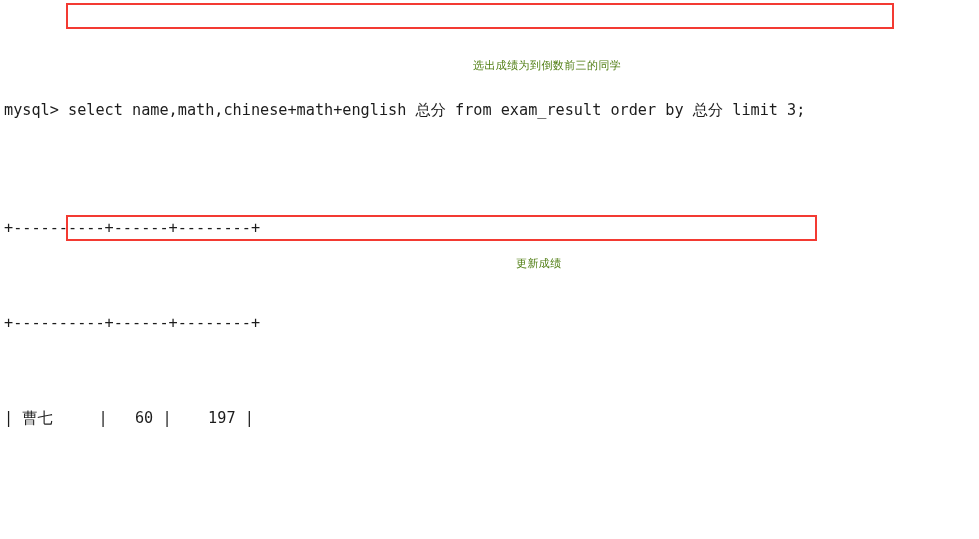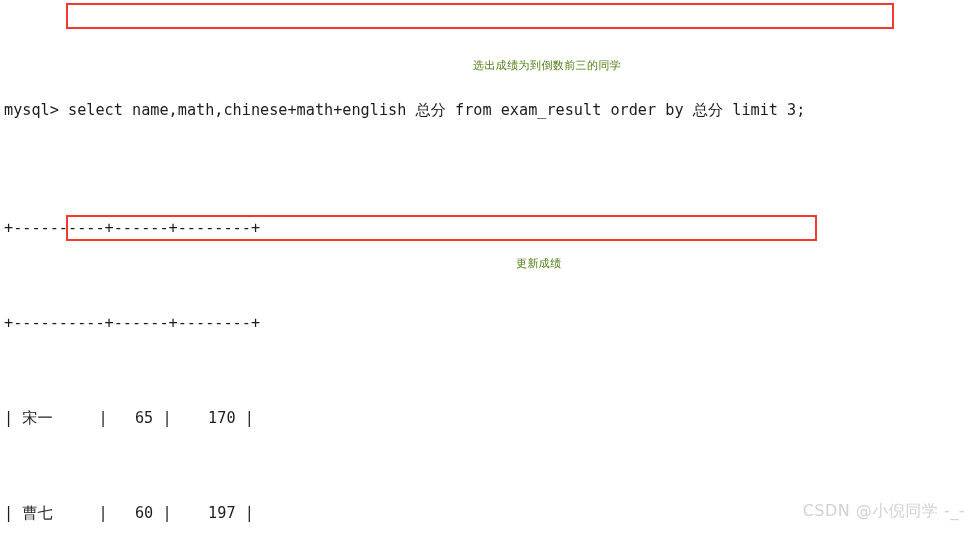--- a/index.html
+++ b/index.html
@@ -74,21 +74,20 @@
 <body>
 
 <div id="screen">
 
   <div class="term">
 
     <div class="line"><span>mysql&gt; </span><span>select name,math,chinese+math+english 总分 from exam_result order by 总分 limit 3;</span></div>
 
     <div class="line">+----------+------+--------+</div>
     <div class="line">+----------+------+--------+</div>
-    <div class="line">| 宋一     |   65 |    170 |</div>
     <div class="line">| 曹七     |   60 |    197 |</div>
     
     
 
     
 
     
 
     
     
@@ -111,15 +110,14 @@
     
 
   </div>
 
   <div class="redbox" id="redbox-select-1"></div>
   <div class="redbox" id="redbox-update"></div>
 
   <div class="annot" id="annot-select">选出成绩为到倒数前三的同学</div>
   <div class="annot" id="annot-update">更新成绩</div>
 
-  <div id="watermark">CSDN @小倪同学 -_-</div>
 
 </div>
 
 </body></html>

